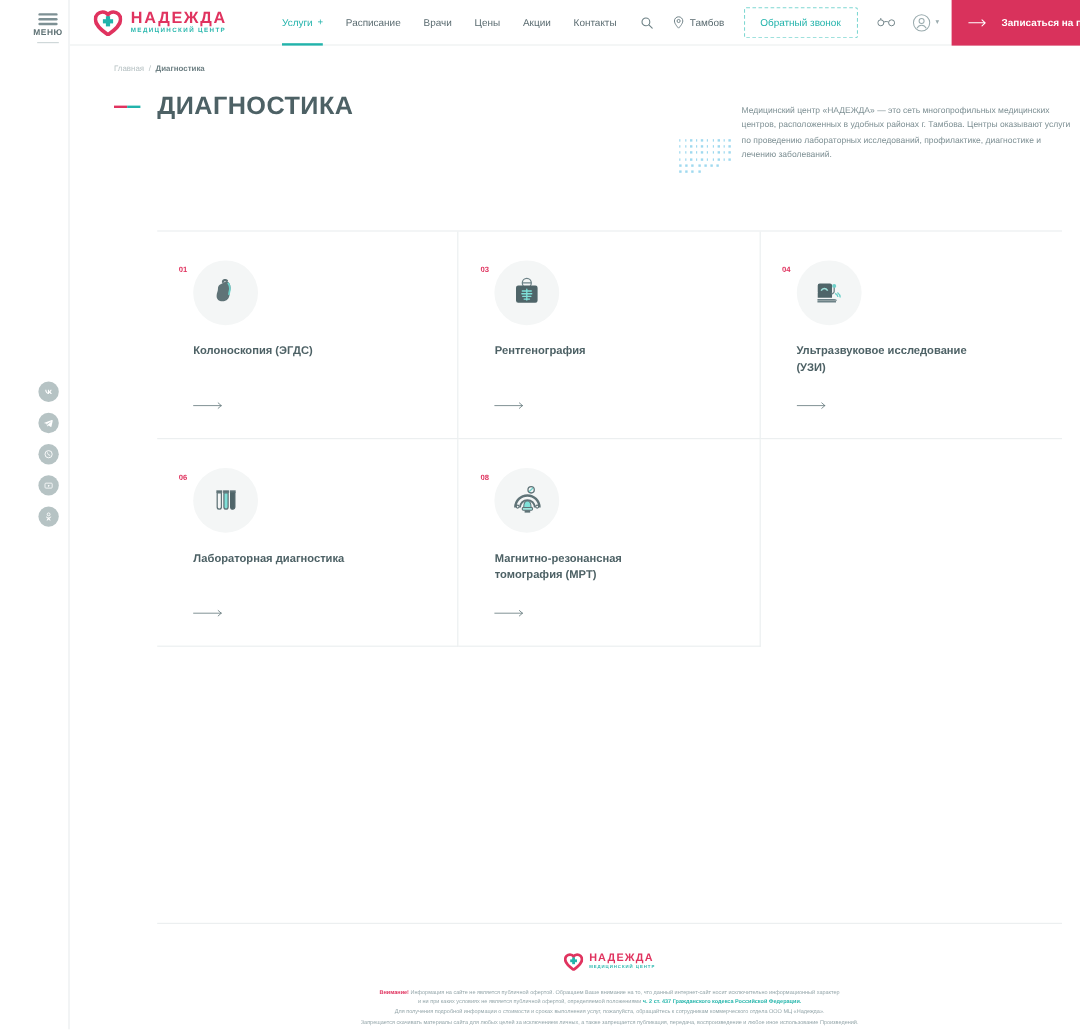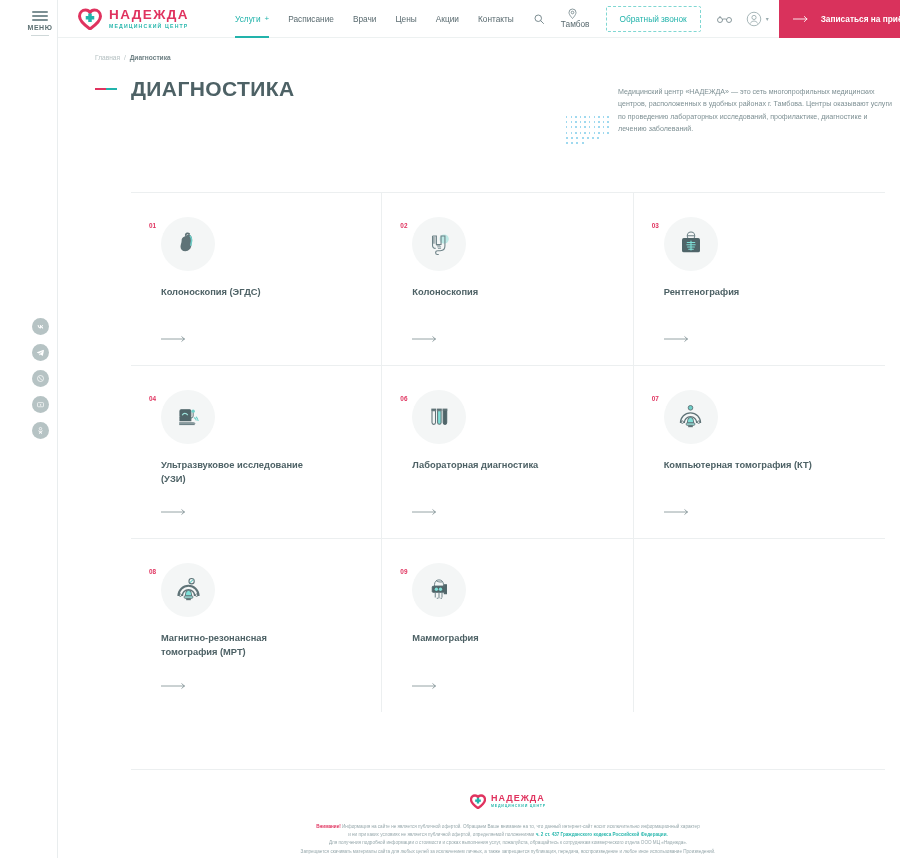--- a/index.html
+++ b/index.html
@@ -53,21 +53,21 @@
     font-size:8.3px; color:#5a6b70; margin-right:19px; position:relative;
     height:38px; display:flex; align-items:center; white-space:nowrap;
   }
   .nav-item.active { color:#22b3ab; }
   .nav-item.active::after{
     content:""; position:absolute; left:0; right:0; bottom:0; height:1.6px; background:#22b3ab;
   }
   .nav-plus { color:#22b3ab; margin-left:4px; font-size:8px; }
   .h-right { display:flex; align-items:center; margin-left:auto; height:38px; }
   .icon-btn { margin-right:16px; display:flex; align-items:center; color:#6d8085; }
-  .geo { display:flex; align-items:center; color:#5a6b70; font-size:8.3px; margin-right:16px;flex-direction:column; }
+  .geo { display:flex; align-items:center; color:#5a6b70; font-size:8.3px; margin-right:16px; }
   .geo svg { margin-right:5px; }
   .callback {
     font-size:8.3px; color:#22b3ab; border:1px dashed #7fd7d2; border-radius:2px;
     padding:7px 13px; margin-right:16px; white-space:nowrap;
   }
   .glasses { margin-right:14px; color:#6d8085; }
   .account { display:flex; align-items:center; color:#7b8e92; margin-right:10px; }
   .account .caret { margin-left:4px; font-size:6px; color:#9aabae; }
   .cta {
     background:#d9325c; color:#fff; height:38px; display:flex; align-items:center;
@@ -355,37 +355,20 @@
           </svg>
         </div>
         <div class="card-title">Колоноскопия (ЭГДС)</div>
         <div class="card-arrow">
           <svg width="26" height="8" viewBox="0 0 40 10" fill="none" stroke="#5d7377" stroke-width="1">
               <path d="M0 5h36M32 1.5 36 5l-4 3.5" stroke-linecap="round" stroke-linejoin="round"></path>
             </svg>
         </div>
       </div>
 
-      <div class="card">
-        <div class="card-num">02</div>
-        <div class="card-ico">
-          <svg width="31" height="31" viewBox="0 0 40 40" fill="none" stroke="#6d8287" stroke-width="1.4">
-            <circle cx="26" cy="13" r="6" fill="#8fe0d8" stroke="none" opacity=".55"></circle>
-            <path d="M11 9h5v11h6V9h5v13c0 4-3 6-6 6h-3c-2 0-3 1-3 2.5s1 2.5 2.5 2.5h1.5"></path>
-            <path d="M11 9v12c0 3 2 4 4 4"></path>
-            <path d="M12 10v9M14 10v9M16 21h5M17 23h5M18 25h4" stroke-width="1"></path>
-          </svg>
-        </div>
-        <div class="card-title">Колоноскопия</div>
-        <div class="card-arrow">
-          <svg width="26" height="8" viewBox="0 0 40 10" fill="none" stroke="#5d7377" stroke-width="1">
-              <path d="M0 5h36M32 1.5 36 5l-4 3.5" stroke-linecap="round" stroke-linejoin="round"></path>
-            </svg>
-        </div>
-      </div>
 
       <div class="card">
         <div class="card-num">03</div>
         <div class="card-ico">
           <svg width="30" height="30" viewBox="0 0 40 40" fill="none">
             <circle cx="20" cy="9" r="5" fill="none" stroke="#6d8287" stroke-width="1.4"></circle>
             <path d="M15 9h10" stroke="#6d8287" stroke-width="1.4"></path>
             <rect x="9" y="13" width="22" height="17" rx="1.5" fill="#4f6569" stroke="#4f6569" stroke-width="2"></rect>
             <path d="M20 16v12M15 18h10M14.5 21h11M15.5 24h9M17 27h6" stroke="#7fe0d8" stroke-width="1.5" stroke-linecap="round"></path>
           </svg>
@@ -434,41 +417,20 @@
           </svg>
         </div>
         <div class="card-title">Лабораторная диагностика</div>
         <div class="card-arrow">
           <svg width="26" height="8" viewBox="0 0 40 10" fill="none" stroke="#5d7377" stroke-width="1">
               <path d="M0 5h36M32 1.5 36 5l-4 3.5" stroke-linecap="round" stroke-linejoin="round"></path>
             </svg>
         </div>
       </div>
 
-      <div class="card">
-        <div class="card-num">07</div>
-        <div class="card-ico">
-          <svg width="31" height="31" viewBox="0 0 40 40" fill="none">
-            <circle cx="20" cy="7.5" r="3" fill="#6dcfc8" stroke="#5f7377" stroke-width="1.2"></circle>
-            <path d="M7 27a13 13 0 0 1 26 0" fill="none" stroke="#5f7377" stroke-width="1.6"></path>
-            <path d="M12 27a8 8 0 0 1 16 0" fill="none" stroke="#5f7377" stroke-width="1.6"></path>
-            <path d="M16 27c0-4 1-7 4-7s4 3 4 7z" fill="#7fe0d8" stroke="#5f7377" stroke-width="1.2"></path>
-            <rect x="14.5" y="27" width="11" height="3" rx="1" fill="#9fe4dd" stroke="#5f7377" stroke-width="1.2"></rect>
-            <rect x="17" y="30" width="6" height="2.5" fill="#5f7377"></rect>
-            <circle cx="9.5" cy="26" r="1.6" fill="none" stroke="#5f7377" stroke-width="1.2"></circle>
-            <circle cx="30.5" cy="26" r="1.6" fill="none" stroke="#5f7377" stroke-width="1.2"></circle>
-          </svg>
-        </div>
-        <div class="card-title">Компьютерная томография (КТ)</div>
-        <div class="card-arrow">
-          <svg width="26" height="8" viewBox="0 0 40 10" fill="none" stroke="#5d7377" stroke-width="1">
-              <path d="M0 5h36M32 1.5 36 5l-4 3.5" stroke-linecap="round" stroke-linejoin="round"></path>
-            </svg>
-        </div>
-      </div>
 
       <div class="card">
         <div class="card-num">08</div>
         <div class="card-ico">
           <svg width="31" height="31" viewBox="0 0 40 40" fill="none">
             <circle cx="24" cy="8" r="3.4" fill="none" stroke="#5f7377" stroke-width="1.4"></circle>
             <path d="M22.3 9.6 25.7 6.3" stroke="#6dcfc8" stroke-width="1.4" stroke-linecap="round"></path>
             <path d="M7 27a13 13 0 0 1 26 0" fill="none" stroke="#5f7377" stroke-width="2.6"></path>
             <path d="M12 27a8 8 0 0 1 16 0" fill="none" stroke="#5f7377" stroke-width="2"></path>
             <path d="M16 27c0-4 1-7 4-7s4 3 4 7z" fill="#7fe0d8" stroke="#5f7377" stroke-width="1.2"></path>
@@ -479,40 +441,20 @@
           </svg>
         </div>
         <div class="card-title">Магнитно-резонансная томография (МРТ)</div>
         <div class="card-arrow">
           <svg width="26" height="8" viewBox="0 0 40 10" fill="none" stroke="#5d7377" stroke-width="1">
               <path d="M0 5h36M32 1.5 36 5l-4 3.5" stroke-linecap="round" stroke-linejoin="round"></path>
             </svg>
         </div>
       </div>
 
-      <div class="card">
-        <div class="card-num">09</div>
-        <div class="card-ico">
-          <svg width="30" height="30" viewBox="0 0 40 40" fill="none" stroke="#6d8287" stroke-width="1.3">
-            <path d="M14 13c0-4 2.5-6.5 6-6.5s6 2.5 6 6.5v2h-12z" fill="none"></path>
-            <path d="M16 7c1 2 6 3 9 2"></path>
-            <rect x="11" y="15" width="16" height="8" rx="1" fill="#4f6569" stroke="#4f6569"></rect>
-            <circle cx="16.5" cy="19" r="2.2" fill="#7fe0d8" stroke="none"></circle>
-            <circle cx="22" cy="19" r="2.2" fill="#7fe0d8" stroke="none"></circle>
-            <rect x="27" y="13" width="3" height="12" fill="#4f6569" stroke="#4f6569"></rect>
-            <path d="M15 23v7M20 23v8M24 23v7M17 31h2M22 31h2"></path>
-          </svg>
-        </div>
-        <div class="card-title">Маммография</div>
-        <div class="card-arrow">
-          <svg width="26" height="8" viewBox="0 0 40 10" fill="none" stroke="#5d7377" stroke-width="1">
-              <path d="M0 5h36M32 1.5 36 5l-4 3.5" stroke-linecap="round" stroke-linejoin="round"></path>
-            </svg>
-        </div>
-      </div>
     </div>
 
     <div class="footer">
       <div class="footer-rule"></div>
       <div class="f-logo">
         <div class="logo-mark">
           <svg width="16" height="15" viewBox="0 0 48 44">
             <path d="M24 42C10 32 3 25 3 16.5 3 9 8.6 4 15 4c4 0 7.3 2 9 4.8C25.7 6 29 4 33 4c6.4 0 12 5 12 12.5C45 25 38 32 24 42z" fill="none" stroke="#e0335f" stroke-width="7"></path>
             <rect x="20.5" y="11" width="7" height="17" fill="#22b3ab"></rect>
             <rect x="15.5" y="16" width="17" height="7" fill="#22b3ab"></rect>

